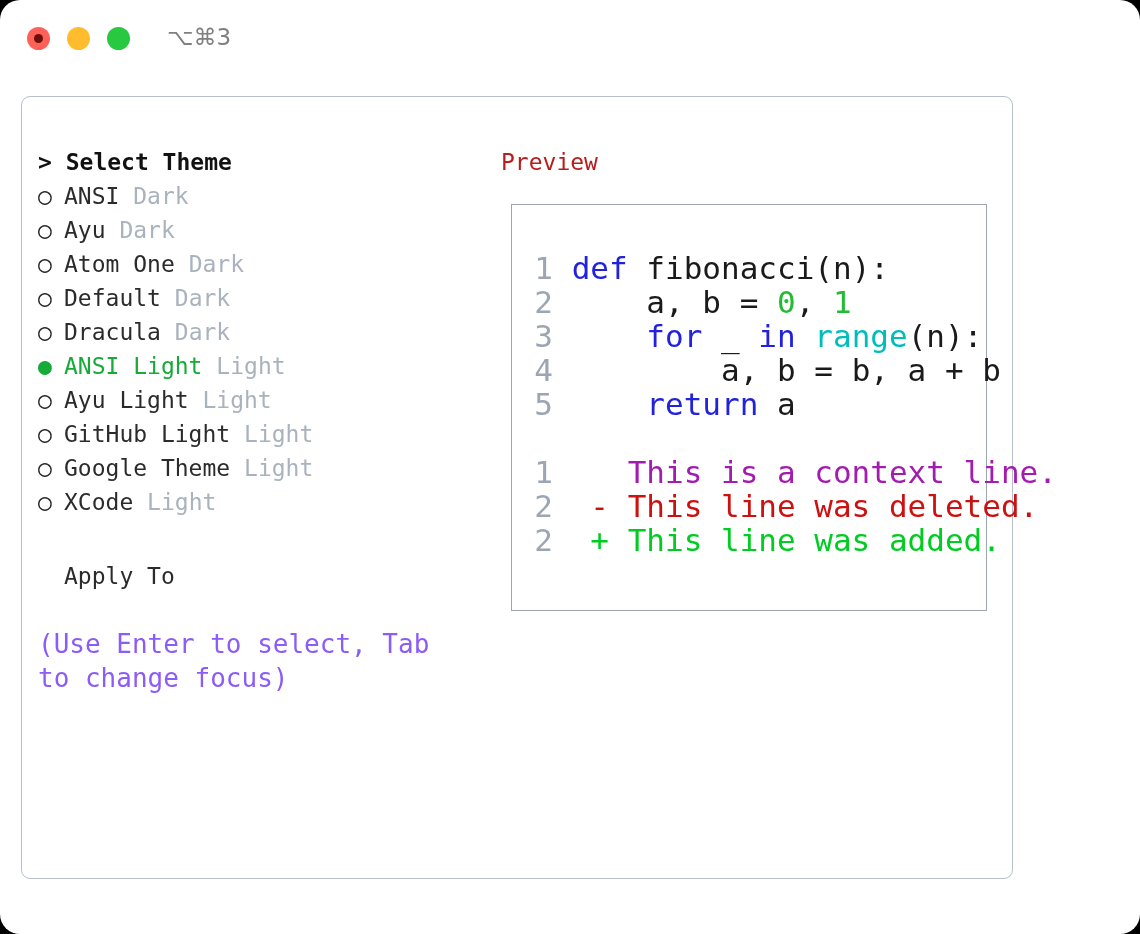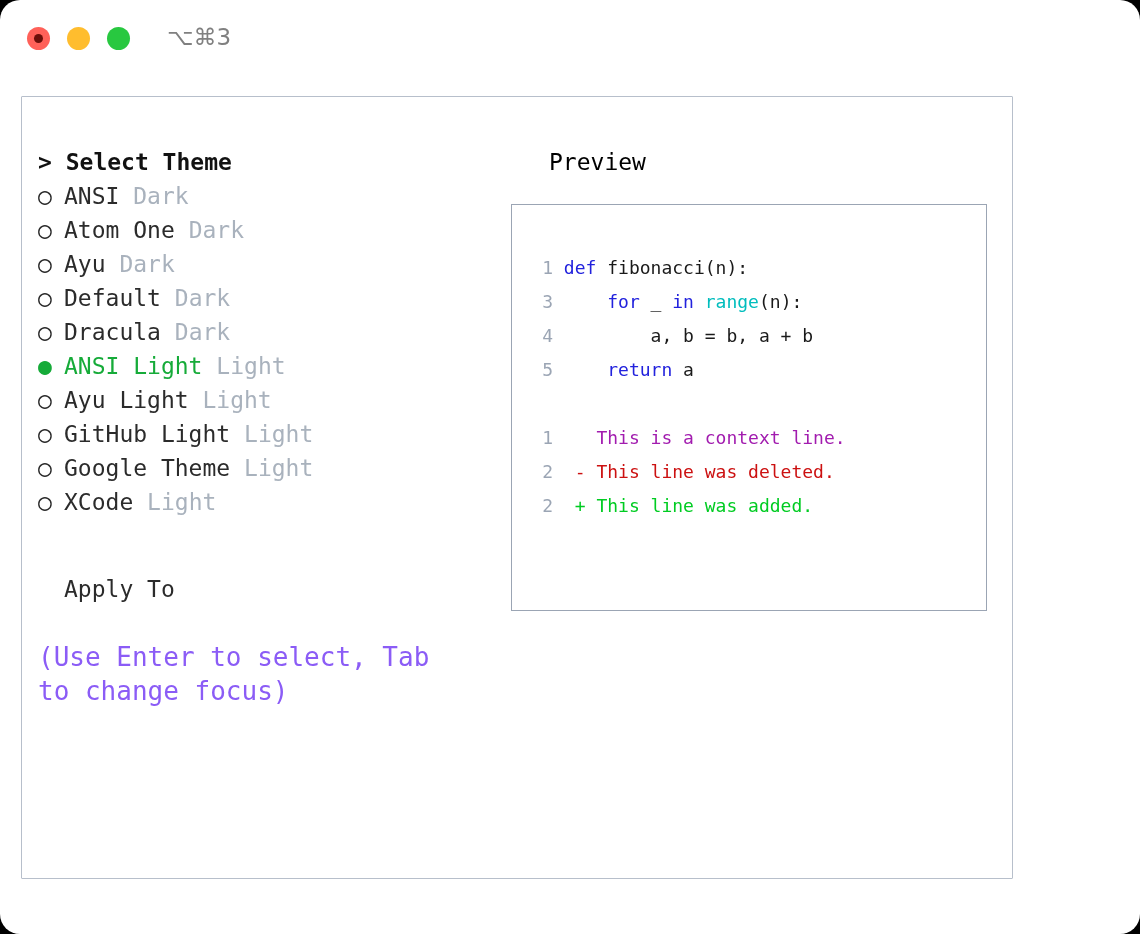--- a/index.html
+++ b/index.html
@@ -63,21 +63,21 @@
   }
 
   
   #card {
     position: absolute;
     left: 21px;
     top: 96px;
     width: 992px;
     height: 783px;
     border: 1.6px solid #b7bfcb;
-    border-radius: 1px;
+    border-radius: 9px;
     box-sizing: border-box;
     background: #ffffff;
   }
 
   
   #left-pane {
     position: absolute;
     left: 16px;
     top: 48px;
     width: 450px;
@@ -101,63 +101,62 @@
   }
   .opt-row.selected { color: #16ab39; }
   .opt-row.selected .marker { color: #16ab39; }
   .opt-row .suffix { color: #a9b2bd; }
 
   #apply-heading {
     font-size: 23px;
     line-height: 34px;
     color: #2b2b2b;
     white-space: pre;
-    margin-top: 53px;
+    margin-top: 40px;
     padding-left: 26px;
   }
   #spacer-help { height: 34px; }
   #help-text {
     font-size: 26px;
     line-height: 34px;
     color: #8b5cf6;
     width: 400px;
   }
 
   
   #right-pane {
     position: absolute;
     left: 479px;
     top: 48px;
     width: 490px;
   }
   #preview-heading {
     font-size: 23px;
-    color: #000000;
-    line-height: 34px;
-    white-space: pre;
-    margin-left: 48px;
+    color: #b91c1c;
+    line-height: 34px;
+    white-space: pre;
   }
   #preview-box {
     position: absolute;
     left: 10px;
     top: 59px;
     width: 476px;
     height: 407px;
     border: 1.6px solid #9ba5b4;
     box-sizing: border-box;
     background: #ffffff;
   }
   #code-area {
     position: absolute;
     left: 13px;
     top: 46px;
     width: 450px;
   }
   .code-line {
-    font-size: 18px;
+    font-size: 31px;
     line-height: 34px;
     white-space: pre;
     color: #1a1a1a;
   }
   .lineno {
     display: inline-block;
     width: 28px;
     text-align: right;
     color: #9ba5b4;
   }
@@ -181,41 +180,42 @@
     <div class="dot" id="dot-green"></div>
     <div id="shortcut">⌥⌘3</div>
   </div>
 
   <div id="card">
 
     <div id="left-pane">
       <div id="theme-heading">&gt; Select Theme</div>
       <div id="theme-list">
           <div class="opt-row"><span class="marker">○</span><span>ANSI</span><span> </span><span class="suffix">Dark</span></div>
+          <div class="opt-row"><span class="marker">○</span><span>Ayu</span><span> </span><span class="suffix">Dark</span></div>
           <div class="opt-row"><span class="marker">○</span><span>Atom One</span><span> </span><span class="suffix">Dark</span></div>
-          <div class="opt-row"><span class="marker">○</span><span>Ayu</span><span> </span><span class="suffix">Dark</span></div>
           <div class="opt-row"><span class="marker">○</span><span>Default</span><span> </span><span class="suffix">Dark</span></div>
           <div class="opt-row"><span class="marker">○</span><span>Dracula</span><span> </span><span class="suffix">Dark</span></div>
           <div class="opt-row selected"><span class="marker">●</span><span>ANSI Light</span><span> </span><span class="suffix">Light</span></div>
           <div class="opt-row"><span class="marker">○</span><span>Ayu Light</span><span> </span><span class="suffix">Light</span></div>
           <div class="opt-row"><span class="marker">○</span><span>GitHub Light</span><span> </span><span class="suffix">Light</span></div>
           <div class="opt-row"><span class="marker">○</span><span>Google Theme</span><span> </span><span class="suffix">Light</span></div>
           <div class="opt-row"><span class="marker">○</span><span>XCode</span><span> </span><span class="suffix">Light</span></div>
         </div>
       <div id="apply-heading">Apply To</div>
       <div id="spacer-help"></div>
       <div id="help-text">(Use Enter to select, Tab to change focus)</div>
     </div>
 
     <div id="right-pane">
       <div id="preview-heading">Preview</div>
       <div id="preview-box">
         <div id="code-area">
           <div id="code-lines">
               <div class="code-line"><span class="lineno">1</span><span> </span><span class="kw">def </span><span>fibonacci(n):</span></div>
+              <div class="code-line"><span class="lineno">2</span><span> </span><span>    a, b = </span><span class="num">0</span><span>, </span><span class="num">1</span></div>
               <div class="code-line"><span class="lineno">3</span><span> </span><span>    </span><span class="kw">for</span><span> _ </span><span class="kw">in</span><span> </span><span class="fn">range</span><span>(n):</span></div>
               <div class="code-line"><span class="lineno">4</span><span> </span><span>        a, b = b, a + b</span></div>
               <div class="code-line"><span class="lineno">5</span><span> </span><span>    </span><span class="kw">return</span><span> a</span></div>
             </div>
           <div class="blank-line"></div>
           <div id="diff-lines">
               <div class="code-line"><span class="lineno">1</span><span>  </span><span class="ctx">  </span><span class="ctx">This is a context line.</span></div>
               <div class="code-line"><span class="lineno">2</span><span>  </span><span class="del">- </span><span class="del">This line was deleted.</span></div>
               <div class="code-line"><span class="lineno">2</span><span>  </span><span class="add">+ </span><span class="add">This line was added.</span></div>
             </div>

